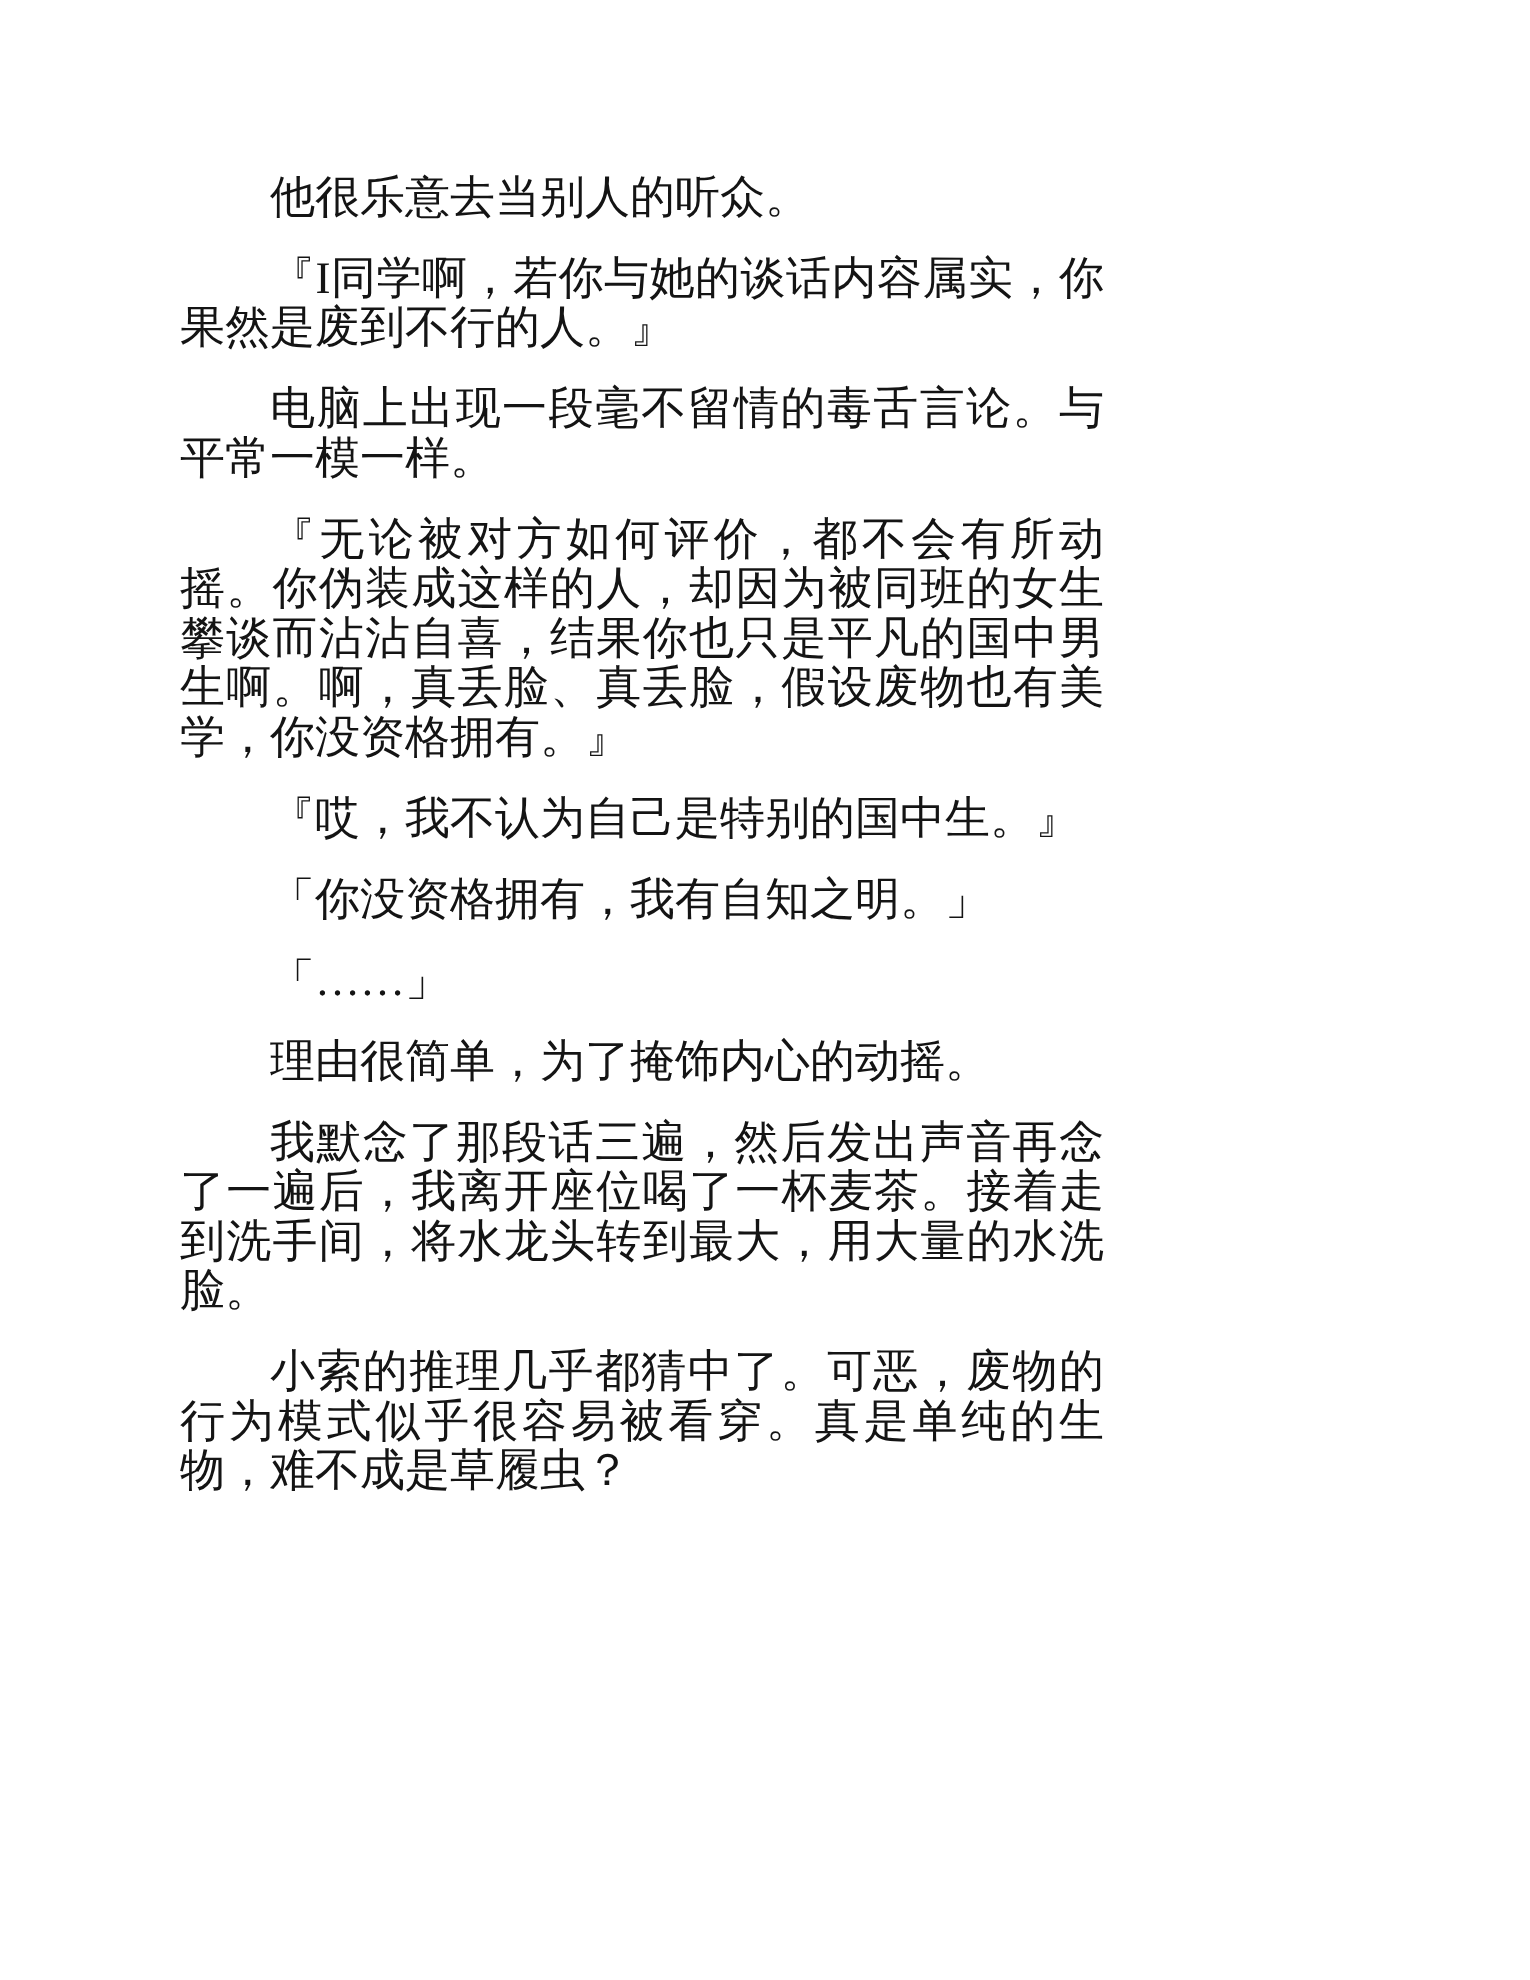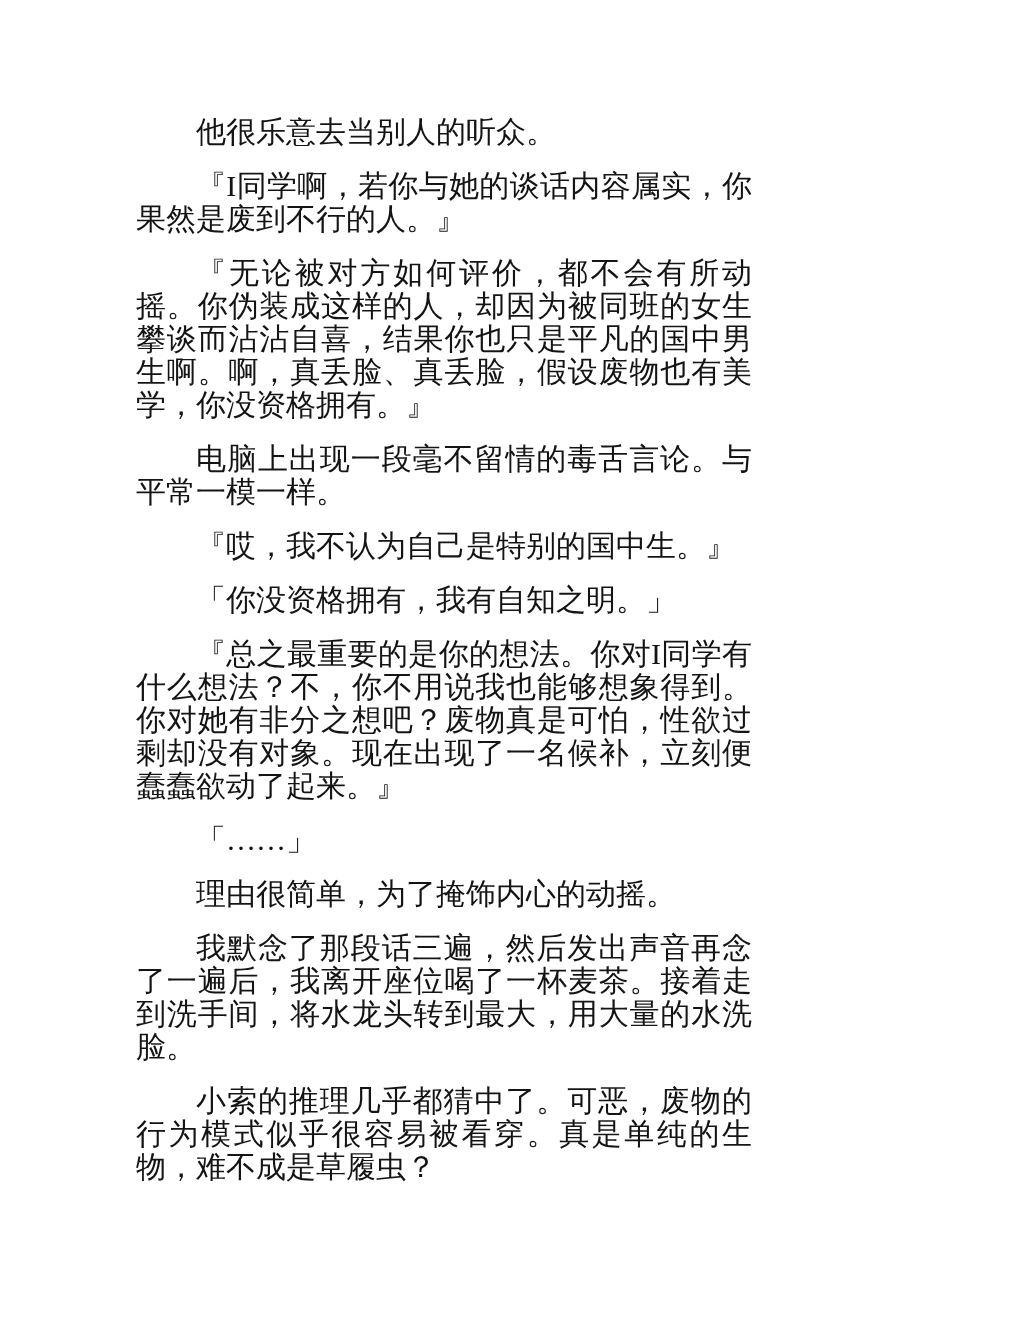--- a/index.html
+++ b/index.html
@@ -12,21 +12,20 @@
     height: 1320px;
     overflow: hidden;
     position: relative;
   }
   .page {
     box-sizing: border-box;
     width: 856px;
     height: 1320px;
     padding: 115px 120px 0 120px;
     background: #ffffff;
-    margin-left: 16px;
   }
   .page p {
     margin: 0 0 21px 0;
     padding: 0;
     font-family: "Liberation Serif", "DejaVu Serif", serif;
     font-size: 30px;
     line-height: 33px;
     color: #141414;
     text-indent: 2em;
     text-align: justify;
@@ -34,22 +33,21 @@
     word-break: break-all;
     letter-spacing: 0;
   }
 </style>
 </head>
 <body>
 
 <main class="page">
     <p>他很乐意去当别人的听众。</p>
     <p>『I同学啊，若你与她的谈话内容属实，你果然是废到不行的人。』</p>
+    <p>电脑上出现一段毫不留情的毒舌言论。与平常一模一样。</p>
     <p>『无论被对方如何评价，都不会有所动摇。你伪装成这样的人，却因为被同班的女生攀谈而沾沾自喜，结果你也只是平凡的国中男生啊。啊，真丢脸、真丢脸，假设废物也有美学，你没资格拥有。』</p>
-    <p>电脑上出现一段毫不留情的毒舌言论。与平常一模一样。</p>
     <p>『哎，我不认为自己是特别的国中生。』</p>
     <p>「你没资格拥有，我有自知之明。」</p>
-    <p>『总之最重要的是你的想法。你对I同学有什么想法？不，你不用说我也能够想象得到。你对她有非分之想吧？废物真是可怕，性欲过剩却没有对象。现在出现了一名候补，立刻便蠢蠢欲动了起来。』</p>
     <p>「……」</p>
     <p>理由很简单，为了掩饰内心的动摇。</p>
     <p>我默念了那段话三遍，然后发出声音再念了一遍后，我离开座位喝了一杯麦茶。接着走到洗手间，将水龙头转到最大，用大量的水洗脸。</p>
     <p>小索的推理几乎都猜中了。可恶，废物的行为模式似乎很容易被看穿。真是单纯的生物，难不成是草履虫？</p>
   </main>
 
 </body></html>

